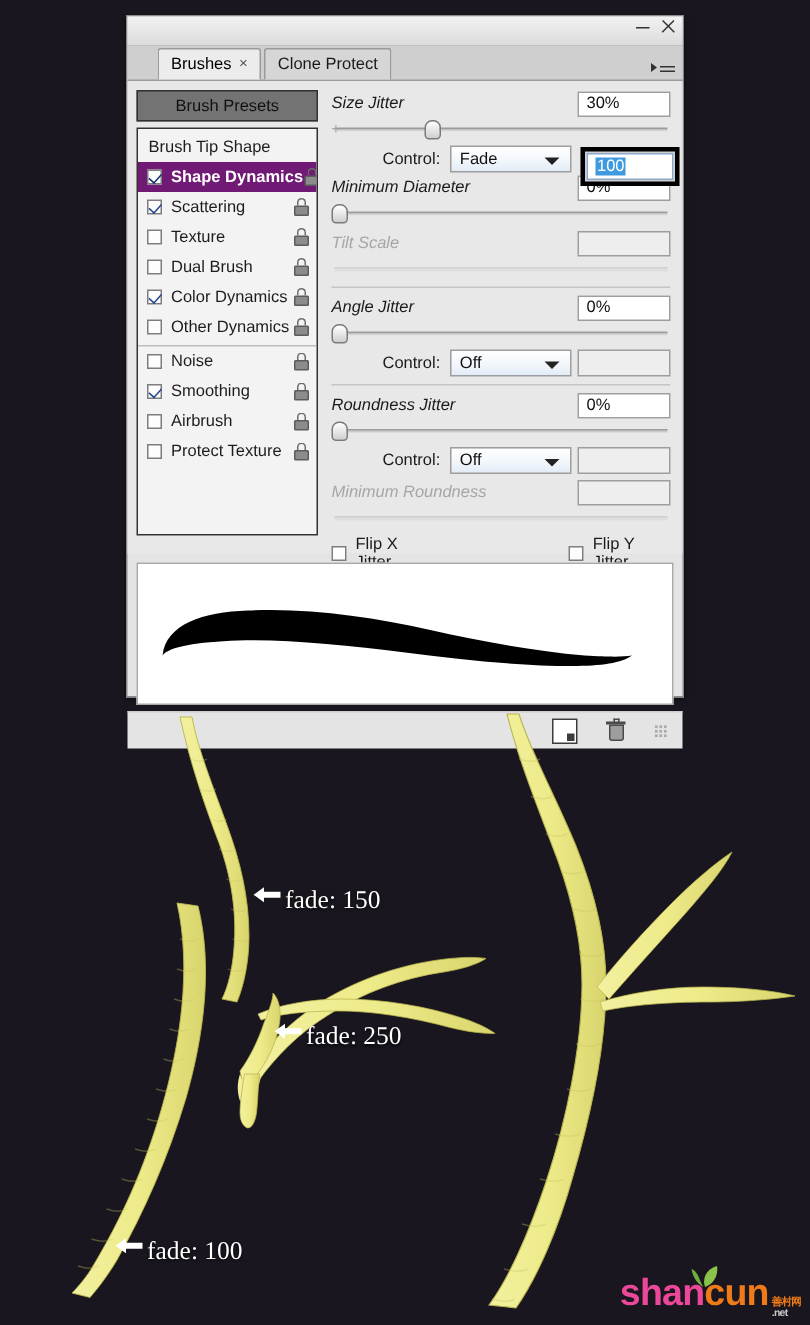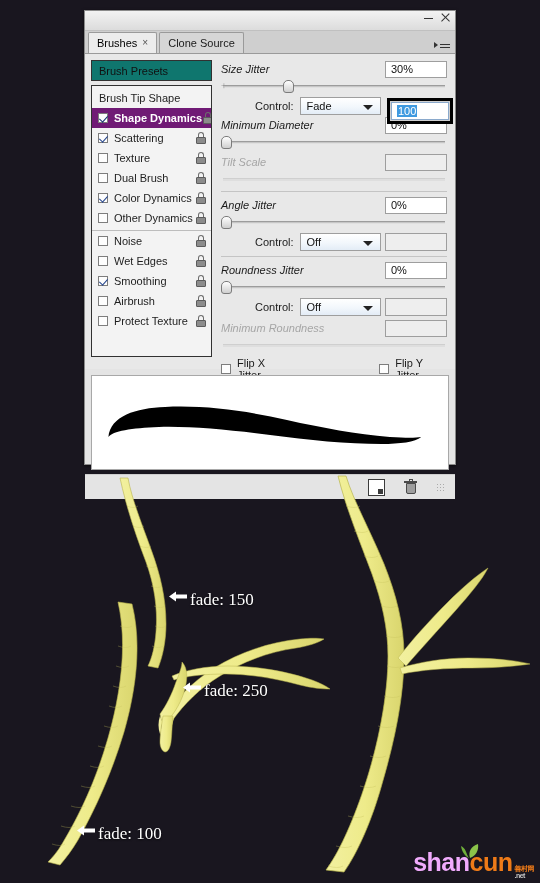--- a/index.html
+++ b/index.html
@@ -27,21 +27,21 @@
   .win-btn.min::after{content:"";position:absolute;left:1px;top:6px;width:9px;height:1px;background:#333;}
   .win-btn.close::before,.win-btn.close::after{
     content:"";position:absolute;left:0px;top:5px;width:11px;height:1.4px;background:#333;}
   .win-btn.close::before{transform:rotate(45deg);}
   .win-btn.close::after{transform:rotate(-45deg);}
 
   .tabrow{
     position:relative;height:22px;
     background:#cfcfcf;
     border-bottom:1px solid #9a9a9a;
-    display:flex;align-items:flex-end;padding-left:3px;
+    display:flex;align-items:flex-end;padding-left:20px;
   }
   .tab{
     height:20px;line-height:20px;padding:0 8px;font-size:11px;color:#1a1a1a;
     background:#d6d6d6;border:1px solid #9a9a9a;border-bottom:none;
     margin-right:2px;cursor:pointer;white-space:nowrap;
     display:flex;align-items:center;gap:5px;
     border-radius:2px 2px 0 0;
   }
   .tab.active{background:#ececec;color:#000;}
   .tab .x{font-size:10px;color:#555;}
@@ -53,22 +53,22 @@
   .panelmenu i:nth-child(2){top:6px;width:10px;}
   .panelmenu i:nth-child(3){top:9px;width:10px;}
   .panelmenu .tri{position:absolute;left:0;top:4px;width:0;height:0;
     border-left:4px solid #333;border-top:3px solid transparent;border-bottom:3px solid transparent;}
 
   .body{display:flex;height:315px;background:#e8e8e8;}
 
   
   .leftcol{width:132px;padding:6px 5px 0 6px;box-sizing:border-box;}
   .presetbox{
-    height:21px;border:1px solid #313131;background:#0f766e;
-    font-size:11px;color:#111;display:flex;align-items:center;padding-left:7px;
+    height:21px;border:1px solid #313131;background:#737373;
+    font-size:11px;color:#111;display:flex;align-items:center;padding-left:25px;
     cursor:pointer;box-sizing:border-box;
   }
   .optlist{
     margin-top:4px;border:1px solid #313131;background:#f3f3f3;
     height:272px;box-sizing:border-box;padding:2px 0 0 0;overflow:hidden;
   }
   .optrow{
     height:20px;display:flex;align-items:center;padding:0 4px 0 6px;
     font-size:11px;color:#1d1d1d;cursor:pointer;box-sizing:border-box;position:relative;
   }
@@ -173,21 +173,21 @@
     position:absolute;display:flex;align-items:flex-start;gap:2px;
     color:#fff;font-size:17px;font-family:"Liberation Serif", serif;
     white-space:nowrap;text-shadow:0 1px 2px rgba(0,0,0,.8);
   }
   .arrow{width:20px;height:13px;flex:0 0 auto;}
 
   
   #wm{position:absolute;right:6px;bottom:4px;height:34px;display:flex;align-items:flex-end;}
   .wm-text{font-family:"Liberation Sans", sans-serif;font-weight:bold;font-size:25px;
     letter-spacing:-0.5px;line-height:1;display:flex;align-items:baseline;}
-  .wm-a{color:#f0abfc;}
+  .wm-a{color:#ec4899;}
   .wm-b{color:#ef7b18;}
   .wm-sub{display:flex;flex-direction:column;margin-left:2px;line-height:1;}
   .wm-cn{color:#ef7b18;font-size:7px;font-weight:bold;}
   .wm-net{color:#c8c8c8;font-size:7px;font-weight:bold;}
   .wm-leaf{position:absolute;left:46px;top:-2px;width:22px;height:16px;}
 </style>
 </head>
 <body>
 
 <div id="ps-panel">
@@ -198,21 +198,21 @@
       <span class="win-btn close"></span>
     </div>
   </div>
 
   <div class="tabrow">
     <div class="tab active">
       <span>Brushes</span>
       <span class="x">×</span>
     </div>
     <div class="tab">
-      <span>Clone Source</span>
+      <span>Clone Protect</span>
     </div>
     <div class="panelmenu">
       <span class="tri"></span>
         <i></i>
         <i></i>
         <i></i>
     </div>
   </div>
 
   <div class="body">
@@ -283,28 +283,20 @@
 
         <div class="optrow sep">
           <span class="cb"></span>
           <span class="optlabel">Noise</span>
           <span class="lock">
               <span class="shk"></span>
               <span class="bdy"></span>
             </span>
         </div>
 
-        <div class="optrow">
-          <span class="cb"></span>
-          <span class="optlabel">Wet Edges</span>
-          <span class="lock">
-              <span class="shk"></span>
-              <span class="bdy"></span>
-            </span>
-        </div>
 
         <div class="optrow">
           <span class="cb on"></span>
           <span class="optlabel">Smoothing</span>
           <span class="lock">
               <span class="shk"></span>
               <span class="bdy"></span>
             </span>
         </div>
 

